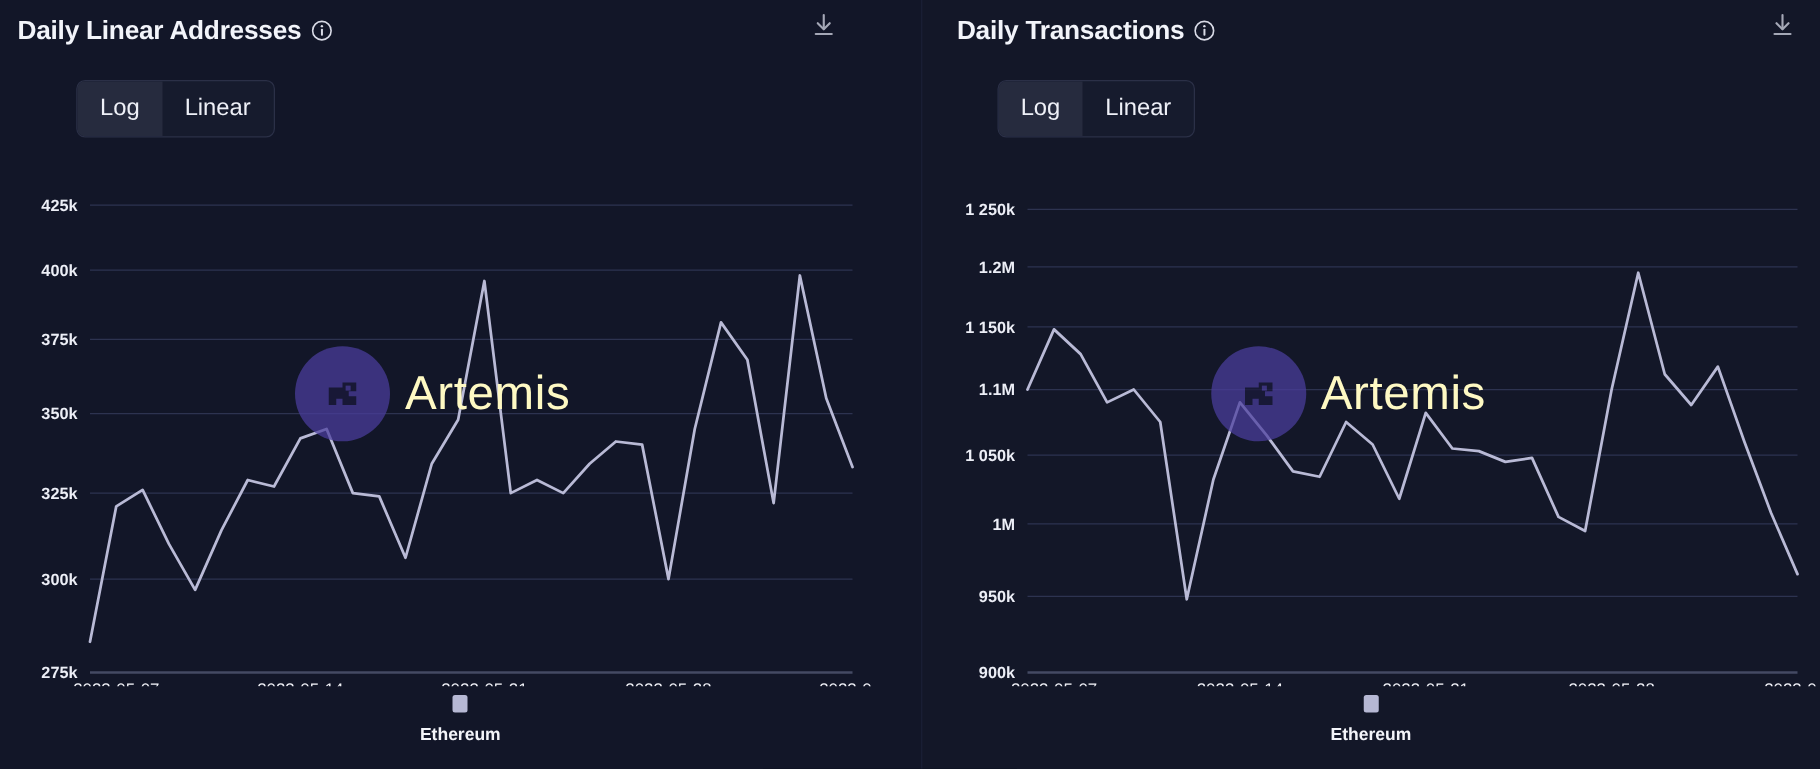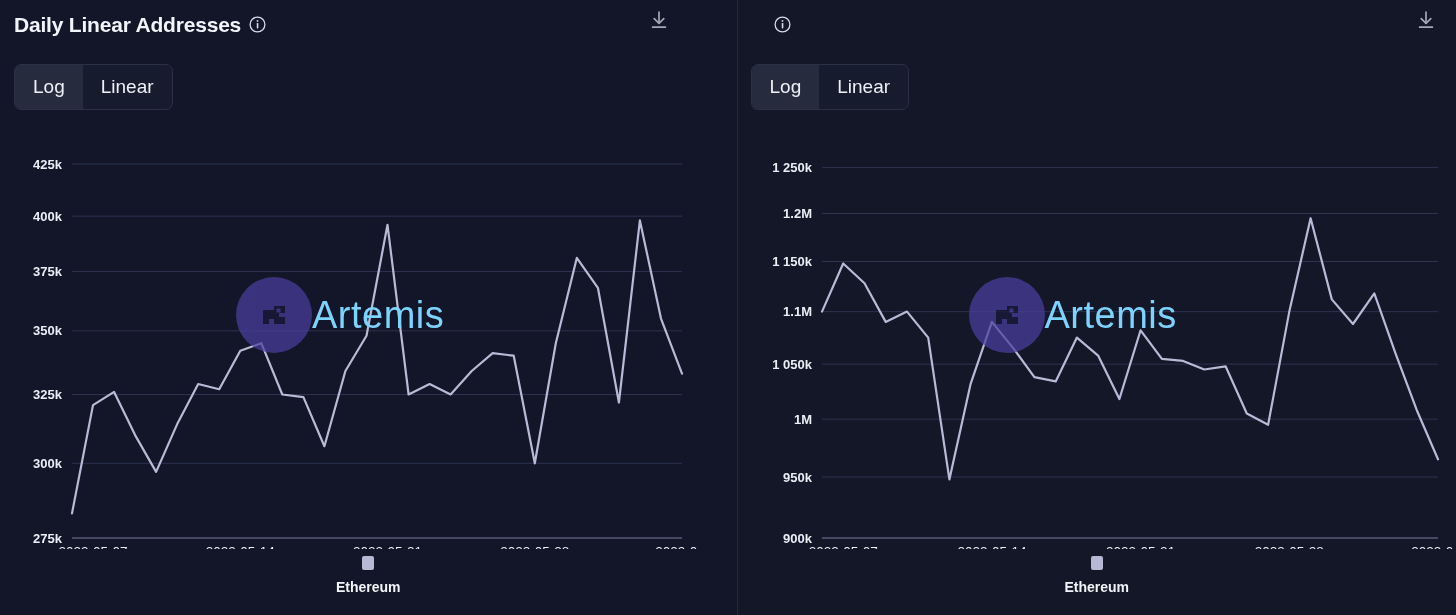--- a/index.html
+++ b/index.html
@@ -79,20 +79,21 @@
   
   .scale-toggle {
     position: absolute;
     top: 64px;
     display: inline-flex;
     border: 1px solid #2b3047;
     border-radius: 7px;
     overflow: hidden;
     background: #161b2d;
     height: 44px;
+    margin-left: 47px;
   }
   .scale-btn {
     display: flex;
     align-items: center;
     justify-content: center;
     padding: 0 18px;
     font-size: 19px;
     font-weight: 400;
     color: #eef0f7;
     background: transparent;
@@ -154,23 +155,24 @@
     height: 76px;
     border-radius: 50%;
     background: #4b3e9e;
     opacity: 0.72;
     display: flex;
     align-items: center;
     justify-content: center;
     flex: 0 0 76px;
   }
   .wm-text {
+    margin-left: 12px;
     font-size: 38px;
     font-weight: 400;
-    color: #7dd3fc;
+    color: #fef9c3;
     letter-spacing: 0.5px;
   }
 
   
   .legend {
     position: absolute;
     bottom: 20px;
     left: 0; right: 0;
     display: flex;
     align-items: center;
@@ -261,20 +263,21 @@
       <span class="legend-swatch"></span>
       <span class="legend-label">Ethereum</span>
     </div>
   </section>
 
   <div class="panel-divider"></div>
 
   <section class="panel right">
 
     <div class="panel-header" style="left:28px;">
+      <span class="panel-title">Daily Transactions</span>
       <span class="info-icon">
         <svg width="17" height="17" viewBox="0 0 17 17">
           <circle cx="8.5" cy="8.5" r="7.4" fill="none" stroke="#d8dae6" stroke-width="1.3"></circle>
           <circle cx="8.5" cy="4.9" r="0.95" fill="#d8dae6"></circle>
           <rect x="7.75" y="6.9" width="1.6" height="5.6" rx="0.7" fill="#d8dae6"></rect>
         </svg>
       </span>
     </div>
 
     <div class="download-icon" style="right:19px;">

